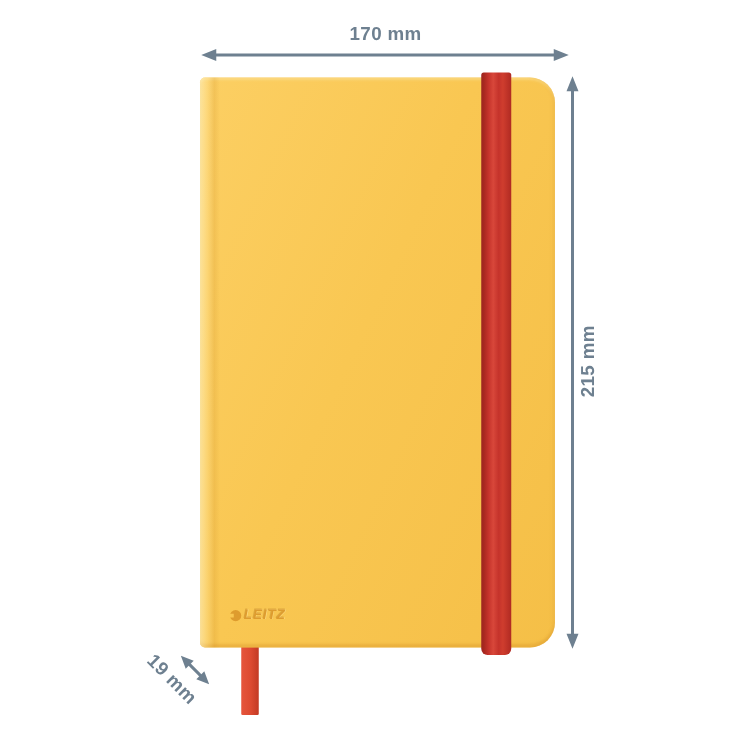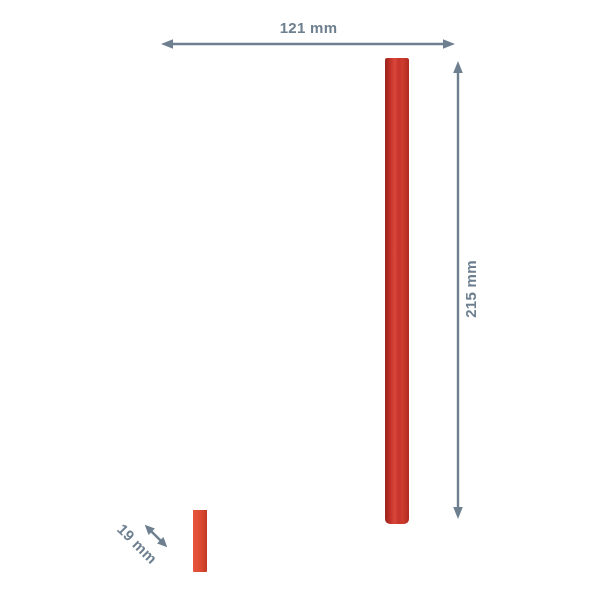--- a/index.html
+++ b/index.html
@@ -95,21 +95,21 @@
     letter-spacing:.6px;
     text-shadow:0.5px 0.5px 0 rgba(255,235,170,0.55),
                -0.5px -0.5px 0 rgba(160,100,20,0.30);
   }
 </style>
 </head>
 <body>
 
 <div class="stage">
 
-  <div class="dim-label dim-width-label">121 mm</div>
+  <div class="dim-label dim-width-label">170 mm</div>
   <svg class="dim-arrow dim-width-arrow" width="296" height="14" viewBox="0 0 296 14">
     <line x1="11" y1="7" x2="285" y2="7"></line>
     <path d="M1,7 L13,2.2 L13,11.8 Z"></path>
     <path d="M295,7 L283,2.2 L283,11.8 Z"></path>
   </svg>
 
   <div class="dim-label dim-height-label">215 mm</div>
   <svg class="dim-arrow dim-height-arrow" width="14" height="460" viewBox="0 0 14 460">
     <line x1="7" y1="11" x2="7" y2="449"></line>
     <path d="M7,1 L2.2,13 L11.8,13 Z"></path>
@@ -118,16 +118,23 @@
 
   <div class="dim-label dim-thickness-label">19 mm</div>
   <svg class="dim-arrow dim-thickness-arrow" width="34" height="14" viewBox="0 0 34 14">
     <line x1="9" y1="7" x2="25" y2="7"></line>
     <path d="M1,7 L11,2.5 L11,11.5 Z"></path>
     <path d="M33,7 L23,2.5 L23,11.5 Z"></path>
   </svg>
 
   <div class="ribbon"></div>
 
+  <div class="notebook">
+    <div class="spine"></div>
+    <div class="logo">
+      <span class="logo-mark"></span>
+      <span class="logo-text">LEITZ</span>
+    </div>
+  </div>
 
   <div class="band"></div>
 
 </div>
 
 </body></html>

